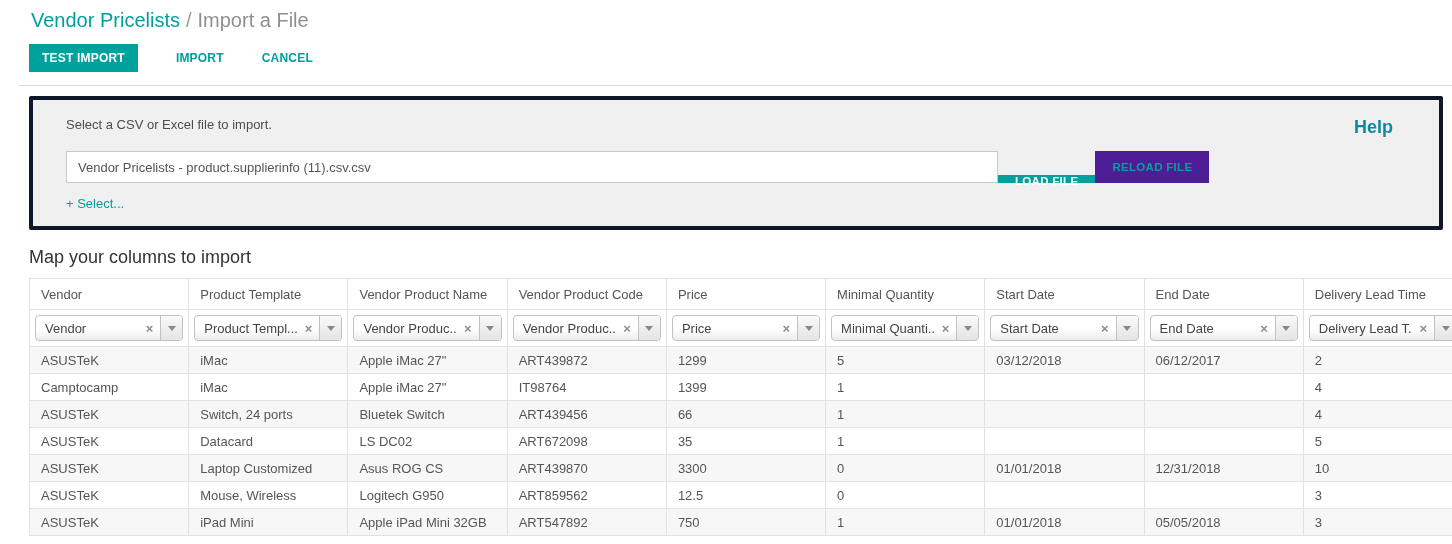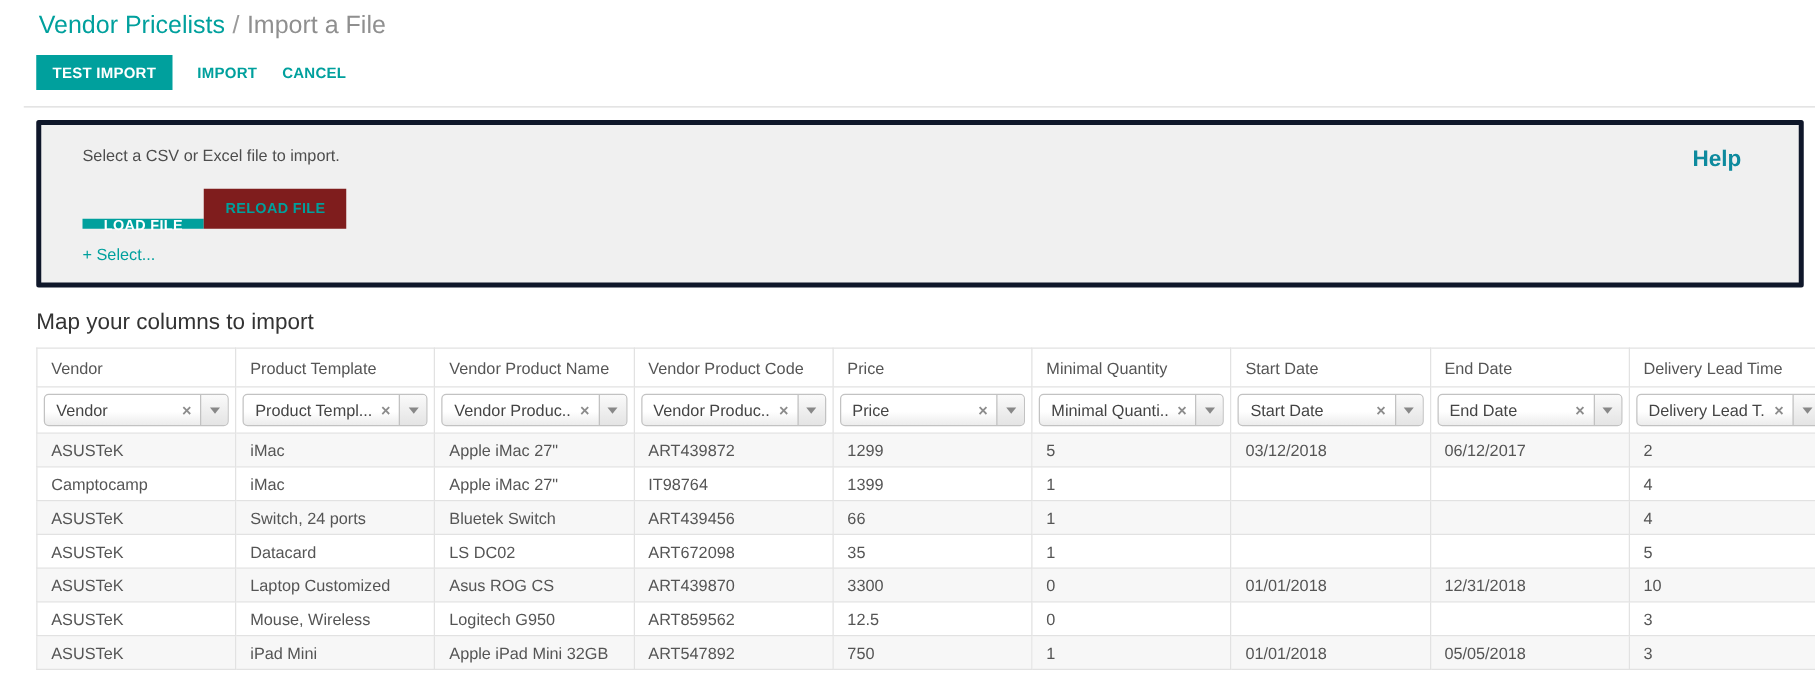--- a/index.html
+++ b/index.html
@@ -18,36 +18,36 @@
   .breadcrumb{padding:9px 12px 4px 12px;font-size:20px;}
   .breadcrumb .crumb-link{color:var(--accent);text-decoration:none;cursor:pointer;}
   .breadcrumb .crumb-sep{color:#9a9a9a;margin:0 6px;}
   .breadcrumb .crumb-current{color:#8f8f8f;}
 
   
   .toolbar{padding:8px 10px 13px 10px;display:flex;align-items:center;}
   .btn{font-family:inherit;font-size:12px;font-weight:bold;letter-spacing:.2px;
     border:none;cursor:pointer;background:transparent;}
   .btn-primary{background:var(--accent);color:#fff;padding:7px 13px;}
-  .btn-link{color:var(--accent);padding:7px 0;margin-left:20px;}
+  .btn-link{color:var(--accent);padding:7px 0;margin-left:38px;}
 
   .top-divider{border-bottom:1px solid #dcdcdc;}
 
   
   .file-panel{margin:10px 9px 0 10px;background:#f0f0f0;border:4px solid #0f172a;
     border-radius:2px;padding:17px 46px 15px 33px;}
   .panel-head{display:flex;justify-content:space-between;align-items:flex-start;margin-bottom:13px;}
   .panel-label{color:#4d4d4d;}
   .help-link{color:var(--help);text-decoration:none;cursor:pointer;font-size:18px;font-weight:bold;}
   .file-row{display:flex;align-items:stretch;height:32px;margin-bottom:13px;}
   .file-input{width:932px;border:1px solid #c9c9c9;background:#fff;color:#555;
     padding:0 11px;font-size:13px;font-family:inherit;outline:none;}
   .btn-load{background:var(--accent);color:#fff;font-size:11.5px;font-weight:bold;
     padding:0 17px;border:none;cursor:pointer;font-family:inherit;letter-spacing:.3px;margin-top:24px;}
-  .btn-reload{background:#7f1d1d;color:var(--accent);font-size:11.5px;font-weight:bold;
+  .btn-reload{background:#4c1d95;color:var(--accent);font-size:11.5px;font-weight:bold;
     padding:0 17px;border:none;cursor:pointer;font-family:inherit;letter-spacing:.3px;}
   .options-link{color:var(--accent);text-decoration:none;cursor:pointer;display:inline-block;}
 
   
   .map-title{font-size:18px;font-weight:400;color:#333;margin:17px 0 10px 10px;}
   .checks{display:flex;gap:27px;margin:0 0 11px 10px;align-items:center;color:#4d4d4d;}
   .check-item{display:flex;align-items:center;gap:6px;cursor:pointer;}
   .check-item input{margin:0;width:13px;height:13px;}
 
   
@@ -89,20 +89,21 @@
   </div>
 
   <div class="top-divider"></div>
 
   <div class="file-panel">
     <div class="panel-head">
       <span class="panel-label">Select a CSV or Excel file to import.</span>
       <a class="help-link">Help</a>
     </div>
     <div class="file-row">
+      <input class="file-input" type="text" value="Vendor Pricelists - product.supplierinfo (11).csv.csv" style="">
       <button class="btn-load">LOAD FILE</button>
       <button class="btn-reload">RELOAD FILE</button>
     </div>
     <a class="options-link">+ Select...</a>
   </div>
 
   <div class="map-title">Map your columns to import</div>
 
 
   <table class="import-grid">

